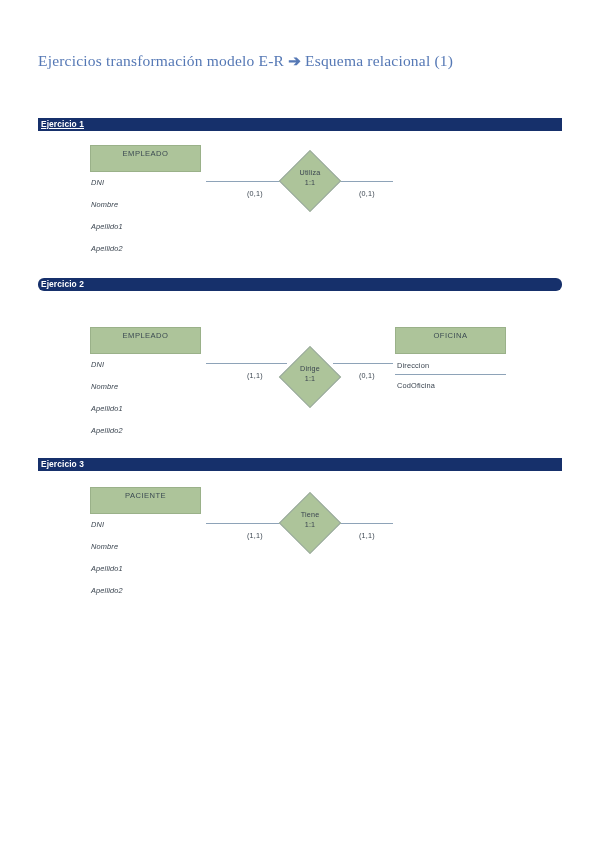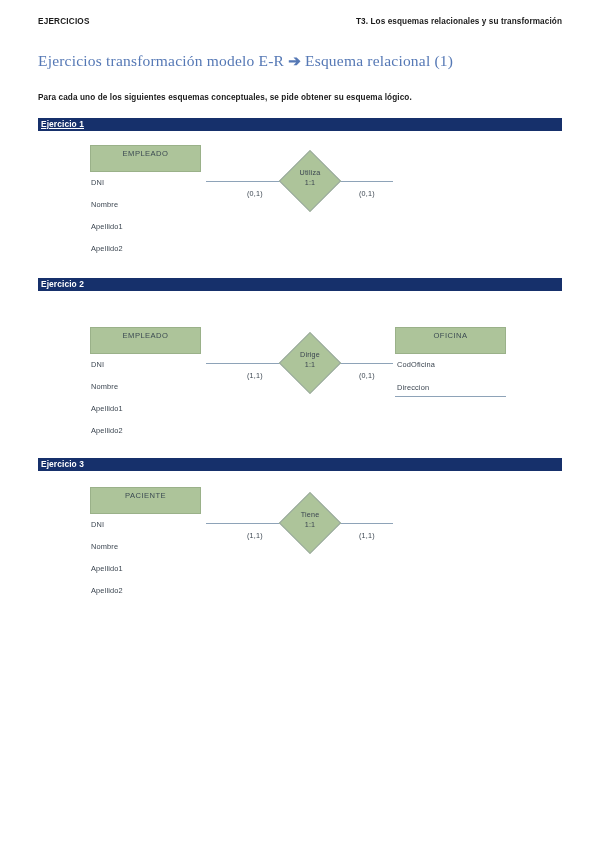--- a/index.html
+++ b/index.html
@@ -121,21 +121,21 @@
     letter-spacing: 0.15px;
     white-space: nowrap;
   }
   
   .attr.keyed {
     border-bottom: 1.1px solid #8ea3b8;
     height: 21px;
     line-height: 23px;
   }
   .entity.right .attr { text-align: left; padding-left: 2px; }
-  .entity.left  .attr { text-align: left; padding-left: 1px; }
+  .entity.left  .attr { text-align: left; padding-left: 1px; font-style: italic; }
 
   
   .diamond-wrap {
     position: absolute;
     width: 62px;
     height: 62px;
   }
   .diamond {
     position: absolute;
     left: 9px;
@@ -173,28 +173,23 @@
     color: #3b4550;
     letter-spacing: 0.2px;
     white-space: nowrap;
   }
 </style>
 </head>
 <body>
 
 <div class="page">
 
-  <div class="doc-header">
-    <span class="doc-header-left">EJERCICIOS</span>
-    <span class="doc-header-right">T3. Los esquemas relacionales y su transformación</span>
-  </div>
 
   <h1 class="doc-title"><span>Ejercicios transformación modelo E-R </span><span class="arrow">➔</span><span> Esquema relacional (1)</span></h1>
 
-  <p class="doc-intro">Para cada uno de los siguientes esquemas conceptuales, se pide obtener su esquema lógico.</p>
 
   <div id="exercises-root">
       <div class="ex-banner" style="top: 118px; text-decoration: underline;">Ejercicio 1</div>
       <div class="er-block" style="top: 145px;">
         <div class="entity left" style="left: 52px; top: 0px;">
           <div class="entity-header">EMPLEADO</div>
           <div class="attr-list">
             <div class="attr">DNI</div>
             <div class="attr">Nombre</div>
             <div class="attr">Apellido1</div>
@@ -206,41 +201,41 @@
         <div class="diamond-wrap" style="left: 241px; top: 5px;">
           <div class="diamond"></div>
           <div class="diamond-label">
             <div>Utiliza</div>
             <div>1:1</div>
           </div>
         </div>
         <div class="card" style="left: 209px; top: 44px;">(0,1)</div>
         <div class="card" style="left: 321px; top: 44px;">(0,1)</div>
       </div>
-      <div class="ex-banner" style="top: 278px;">Ejercicio 2</div>
+      <div class="ex-banner" style="top: 278px; border-radius: 6px;">Ejercicio 2</div>
       <div class="er-block" style="top: 327px;">
         <div class="entity left" style="left: 52px; top: 0px;">
           <div class="entity-header">EMPLEADO</div>
           <div class="attr-list">
             <div class="attr">DNI</div>
             <div class="attr">Nombre</div>
             <div class="attr">Apellido1</div>
             <div class="attr">Apellido2</div>
           </div>
         </div>
         <div class="entity right" style="left: 357px; top: 0px;">
           <div class="entity-header">OFICINA</div>
           <div class="attr-list">
+            <div class="attr keyed">Direccion</div>
             <div class="attr">CodOficina</div>
-            <div class="attr keyed">Direccion</div>
           </div>
         </div>
         <div class="conn" style="left: 168px; top: 36px; width: 81px;"></div>
         <div class="conn" style="left: 295px; top: 36px; width: 60px;"></div>
-        <div class="diamond-wrap" style="left: 241px; top: 5px;">
+        <div class="diamond-wrap" style="left: 241px; top: 19px;">
           <div class="diamond"></div>
           <div class="diamond-label">
             <div>Dirige</div>
             <div>1:1</div>
           </div>
         </div>
         <div class="card" style="left: 209px; top: 44px;">(1,1)</div>
         <div class="card" style="left: 321px; top: 44px;">(0,1)</div>
       </div>
       <div class="ex-banner" style="top: 458px;">Ejercicio 3</div>

